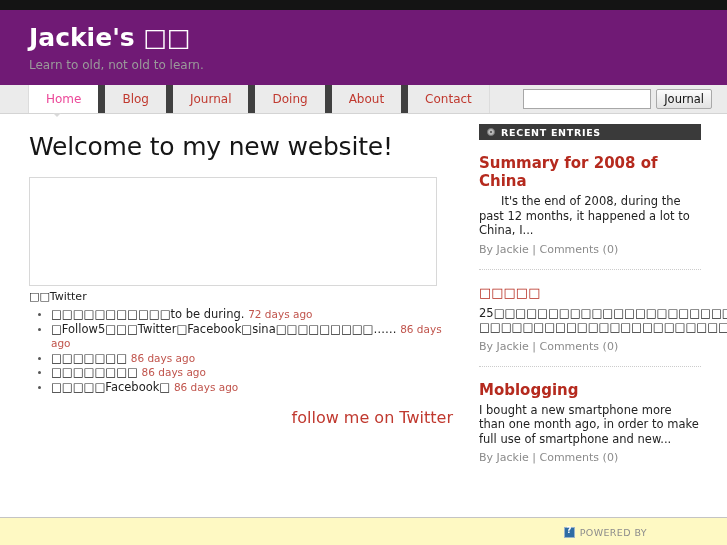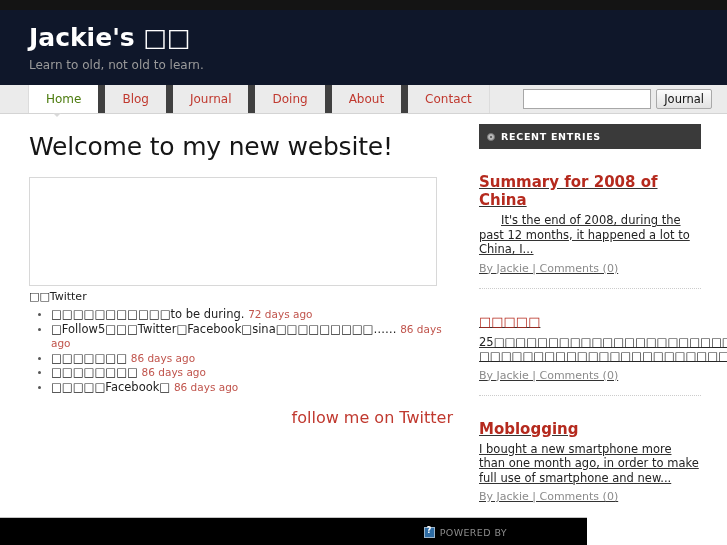--- a/index.html
+++ b/index.html
@@ -16,21 +16,21 @@
     overflow: hidden;
     position: relative;
   }
 
   
   .topstrip {
     height: 10px;
     background: #141414;
   }
   .header {
-    background: #0f172a;
+    background: #701a75;
     height: 75px;
     position: relative;
   }
   .header-inner {
     padding: 14px 0 0 29px;
   }
   .site-title {
     color: #ffffff;
     font-size: 25px;
     font-weight: bold;
@@ -71,21 +71,21 @@
     font-size: 12px;
     color: #c0392f;
     text-decoration: none;
     border-left: 7px solid #404040;
     border-right: 1px solid #dcdcdc;
     margin-left: -1px;
     box-sizing: border-box;
   }
   .nav-list li.active .nav-link {
     background: #ffffff;
-    color: #4d7c0f;
+    color: #ec4899;
     border-left: 1px solid #dcdcdc;
     border-right: 1px solid #dcdcdc;
   }
   .nav-pointer {
     position: absolute;
     left: 53px;
     top: 28px;
     width: 0;
     height: 0;
     border-left: 4px solid transparent;
@@ -194,21 +194,21 @@
     width: 222px;
     margin-left: 29px;
     padding-top: 10px;
   }
   .widget-head {
     background: #3a3a3a;
     color: #ffffff;
     font-size: 9.5px;
     font-weight: bold;
     letter-spacing: 0.7px;
-    height: 25px;
+    height: 16px;
     line-height: 15px;
     padding-left: 8px;
     display: flex;
     align-items: center;
   }
   .widget-head .bullet-icon {
     width: 8px;
     height: 8px;
     border-radius: 50%;
     background: #b9b9b9;
@@ -222,22 +222,21 @@
     content: "";
     position: absolute;
     left: 2px;
     top: 2px;
     width: 2px;
     height: 2px;
     background: #4a4a4a;
     border-radius: 50%;
   }
   .entry {
-    padding-top: 24px;
-    text-decoration: underline;
+    padding-top: 14px;
   }
   .entry + .entry {
     border-top: 1px dotted #cccccc;
     margin-top: 13px;
   }
   .entry-title {
     display: block;
     color: #b52a1e;
     font-size: 15px;
     font-weight: bold;
@@ -261,23 +260,23 @@
     font-size: 11px;
     color: #8b8b8b;
     margin: 0;
   }
 
   
   .footer {
     position: absolute;
     left: 0;
     bottom: 0;
-    width: 587px;
+    width: 727px;
     height: 27px;
-    background: #000000;
+    background: #fef9c3;
     border-top: 1px solid #c4c4c4;
     text-align: right;
   }
   .powered {
     position: absolute;
     right: 80px;
     top: 9px;
     display: flex;
     align-items: center;
     font-size: 9.5px;

